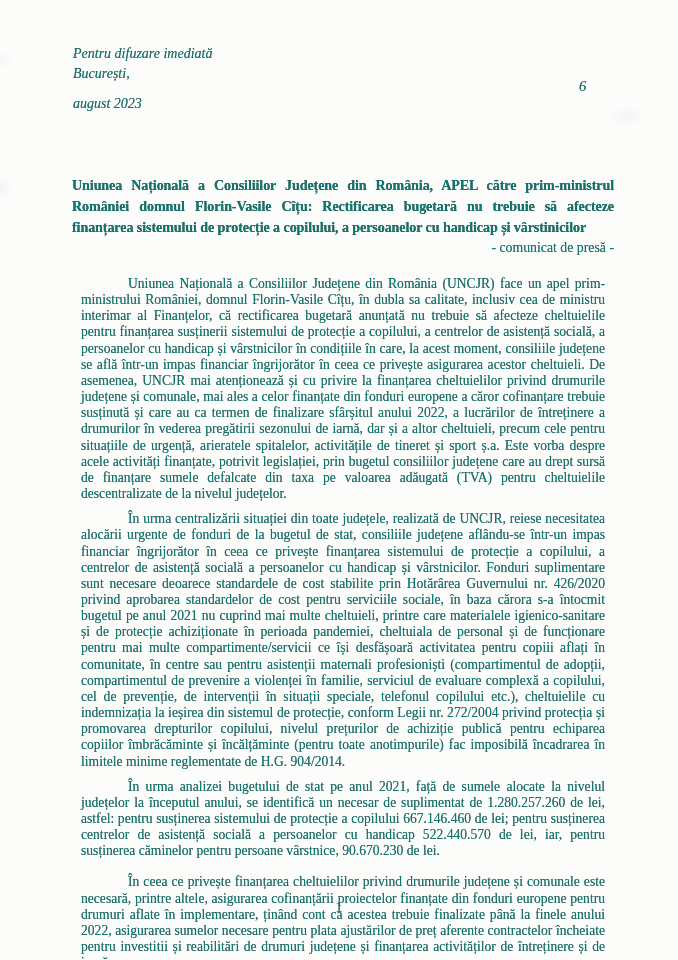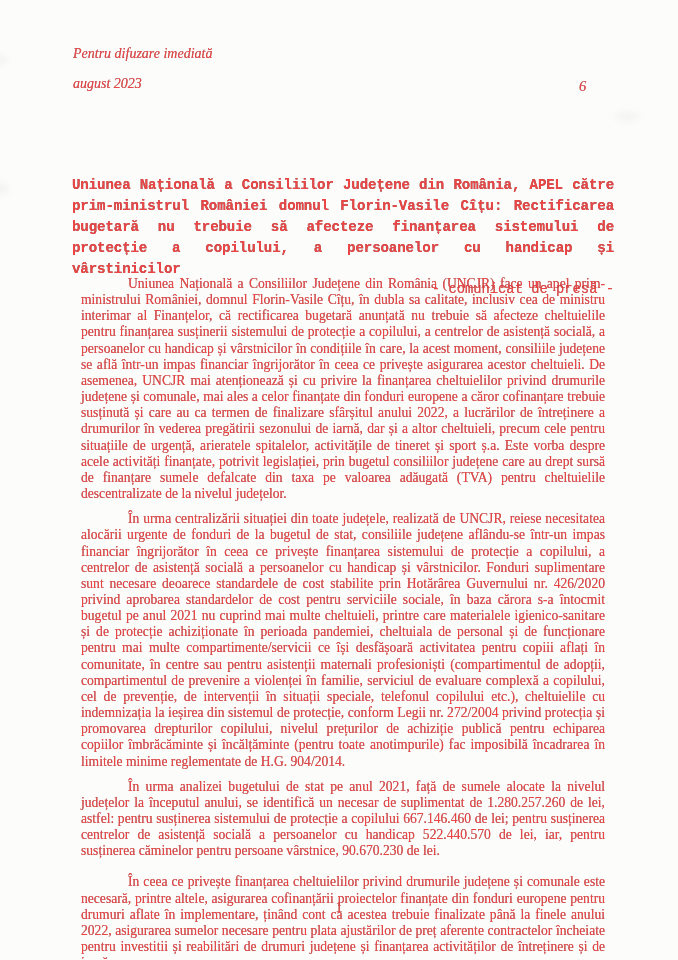--- a/index.html
+++ b/index.html
@@ -6,21 +6,21 @@
     margin: 0;
     padding: 0;
     background: #ffffff;
   }
   .page {
     position: relative;
     width: 678px;
     height: 960px;
     background: #fcfcfb;
     font-family: "Liberation Serif", serif;
-    color: #ef4444;
+    color: #0f766e;
     overflow: hidden;
   }
   
   .artifact {
     position: absolute;
     background: #ededea;
     border-radius: 50%;
     filter: blur(3px);
     opacity: 0.55;
   }
@@ -47,21 +47,20 @@
     font-style: italic;
     font-size: 14.5px;
     text-shadow: 0 0 0.5px rgba(30,30,30,0.55);
   }
 
   .title-block {
     position: absolute;
     left: 72px;
     top: 175px;
     width: 542px;
-    font-family: Liberation Mono, monospace;
   }
   .title {
     margin: 0;
     font-weight: 700;
     font-size: 14.1px;
     line-height: 20.9px;
     text-align: justify;
     letter-spacing: -0.1px;
     text-shadow: 0 0 0.5px rgba(20,20,20,0.7);
   }
@@ -104,20 +103,21 @@
 
 <div class="page">
 
   <div class="artifact a1"></div>
   <div class="artifact a2"></div>
   <div class="artifact a3"></div>
   <div class="artifact a4"></div>
 
   <div class="dateline">
     <div>Pentru difuzare imediată</div>
+    <div>București,</div>
     <div class="dateline-date">august 2023</div>
   </div>
 
   <div class="pageno-top">6</div>
 
   <div class="title-block">
     <p class="title">Uniunea Națională a Consiliilor Județene din România, APEL către prim-ministrul României domnul Florin-Vasile Cîțu: Rectificarea bugetară nu trebuie să afecteze finanțarea sistemului de protecție a copilului, a persoanelor cu handicap și vârstinicilor</p>
     <p class="subtitle">- comunicat de presă -</p>
   </div>
 

